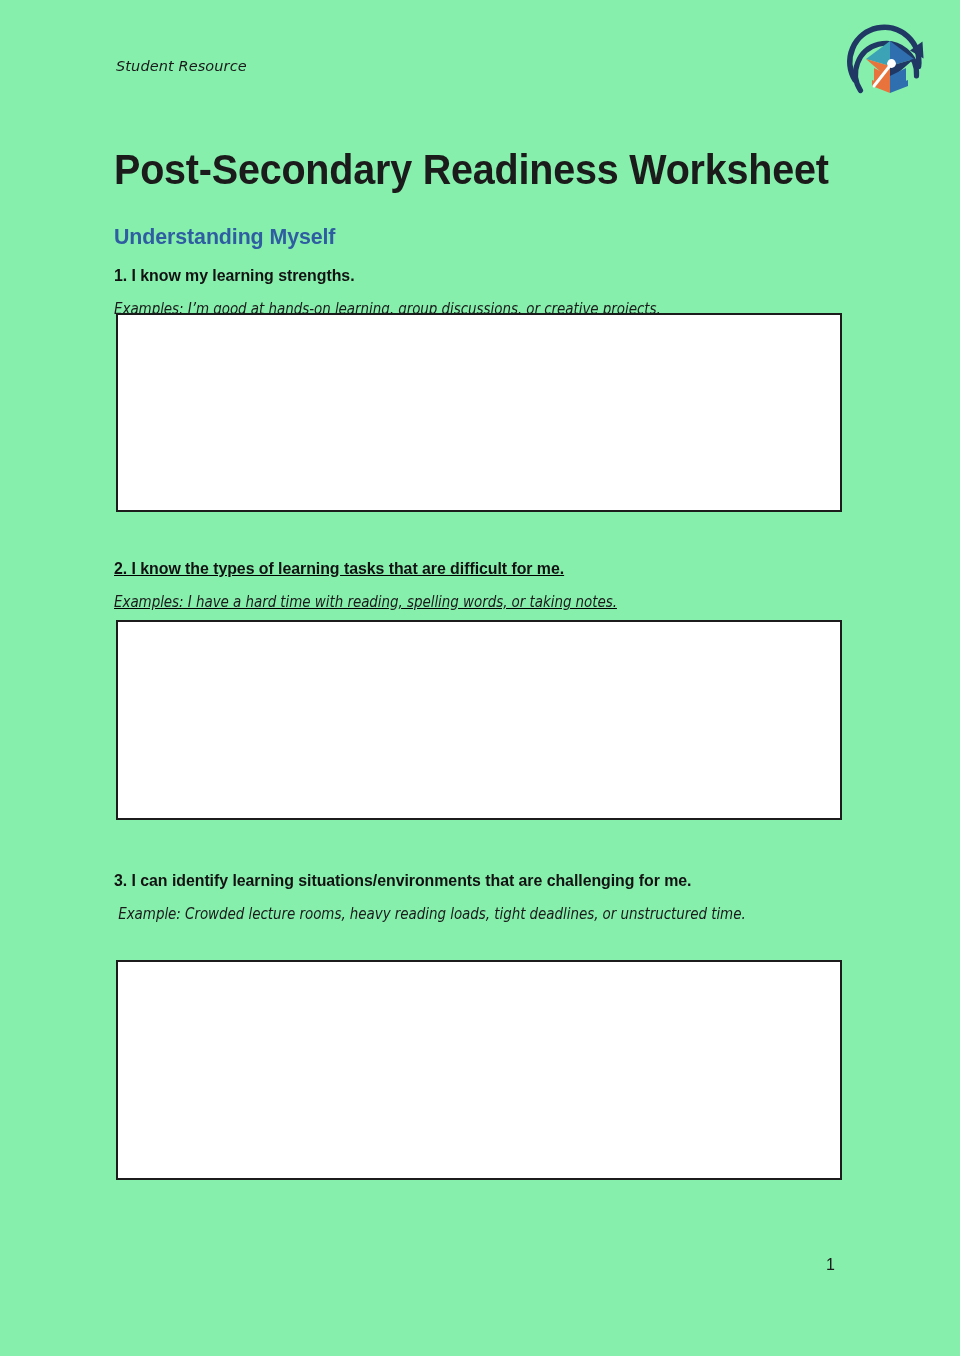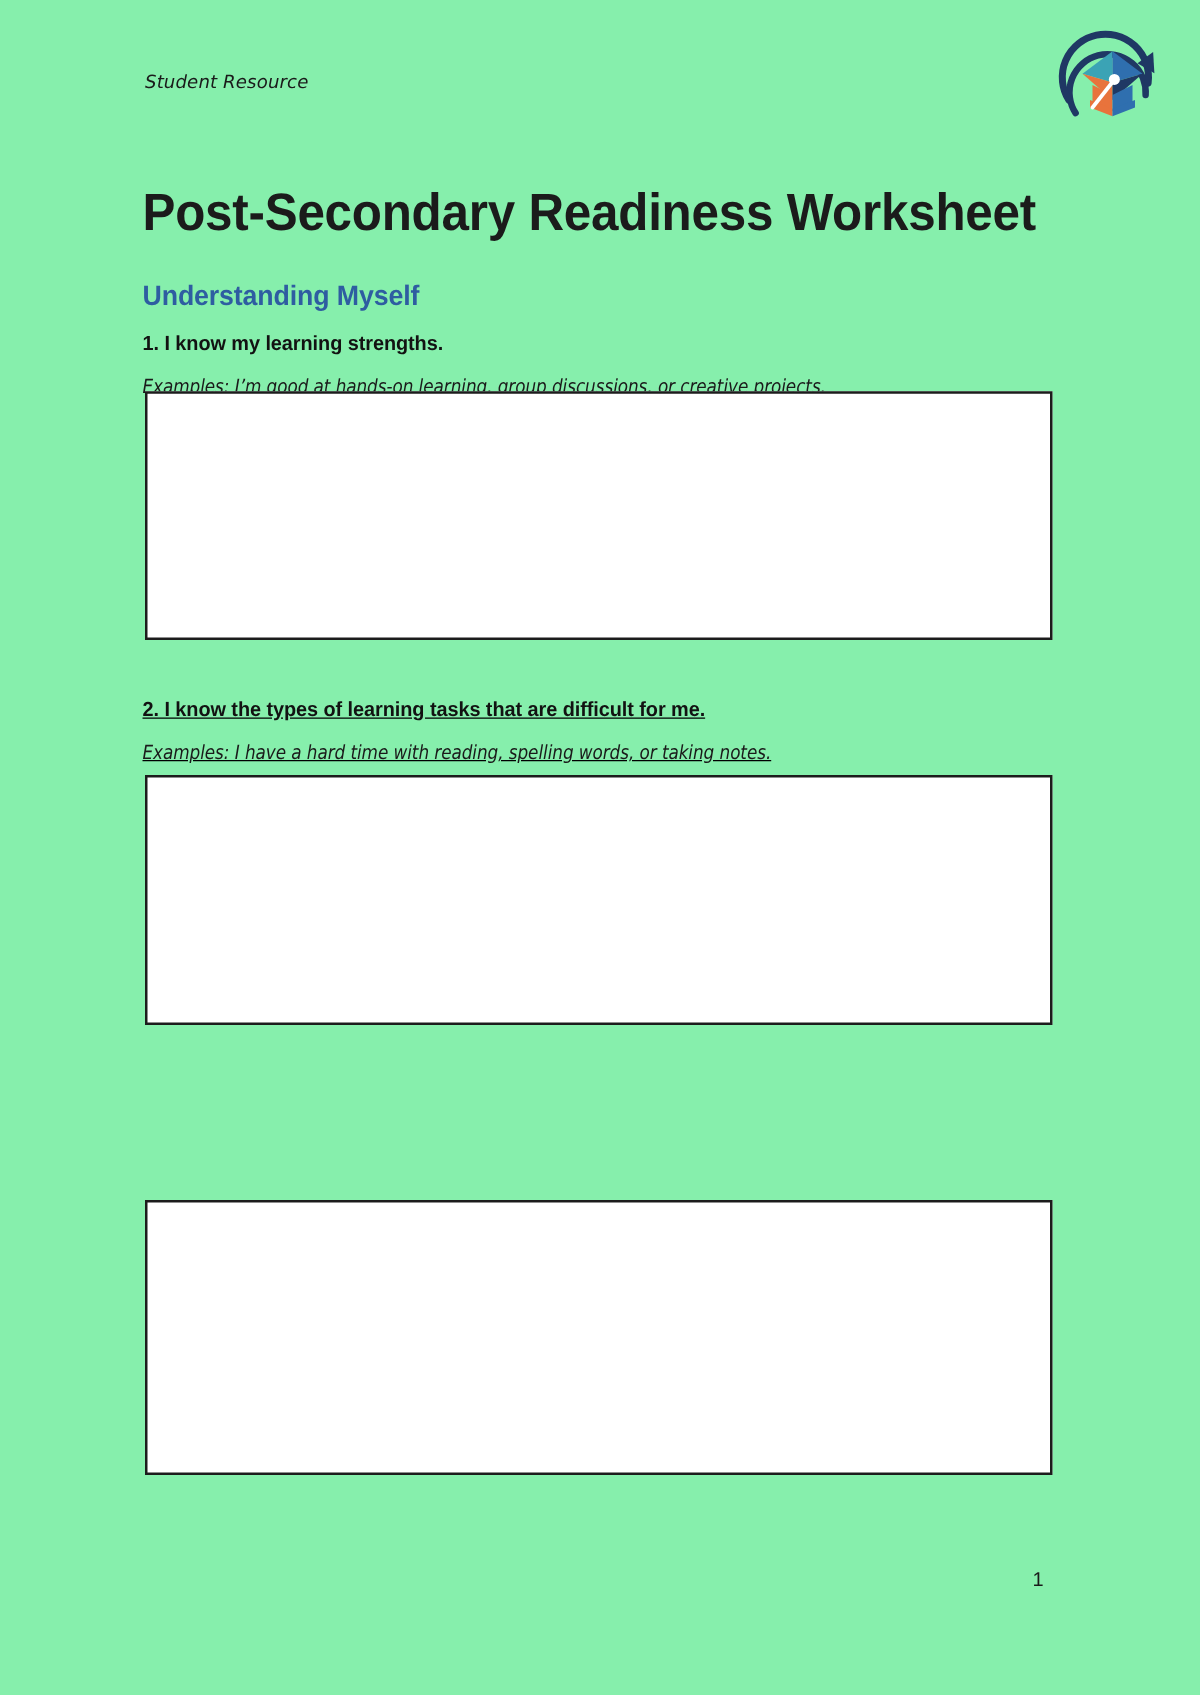--- a/index.html
+++ b/index.html
@@ -167,17 +167,21 @@
     <div class="q-example">Examples: I’m good at hands-on learning, group discussions, or creative projects.</div>
   </div>
   <div class="answer-box" style="top:313px; height:199px;"></div>
 
   <div class="q-block" style="top:557px;text-decoration:underline;">
     <div class="q-prompt">2. I know the types of learning tasks that are difficult for me.</div>
     <div class="q-example">Examples: I have a hard time with reading, spelling words, or taking notes.</div>
   </div>
   <div class="answer-box" style="top:620px; height:200px;"></div>
 
+  <div class="q-block" style="top:869px;">
+    <div class="q-prompt">3. I can identify learning situations/environments that are challenging for me.</div>
+    <div class="q-example wrap"> Example: Crowded lecture rooms, heavy reading loads, tight deadlines, or unstructured time.</div>
+  </div>
   <div class="answer-box" style="top:960px; height:220px;"></div>
 
   <div class="page-number">1</div>
 
 </div>
 
 </body></html>

